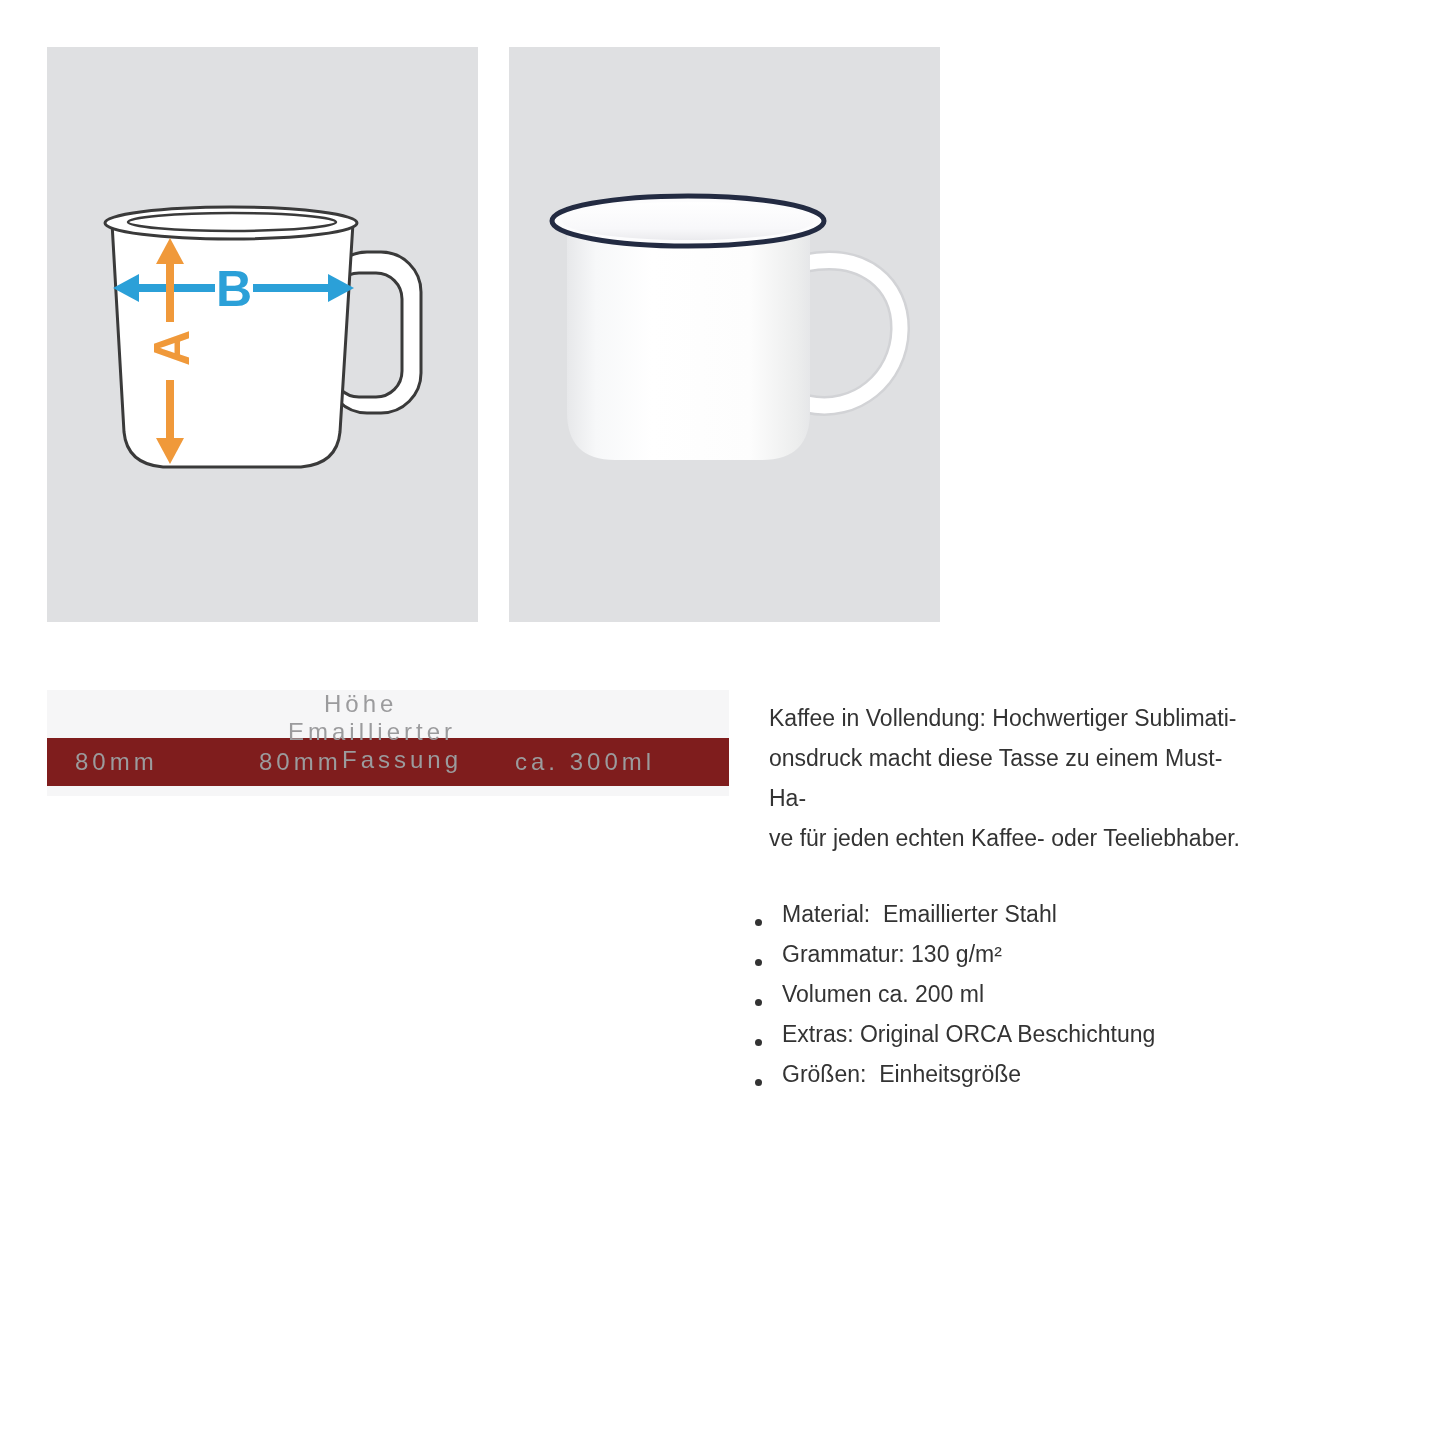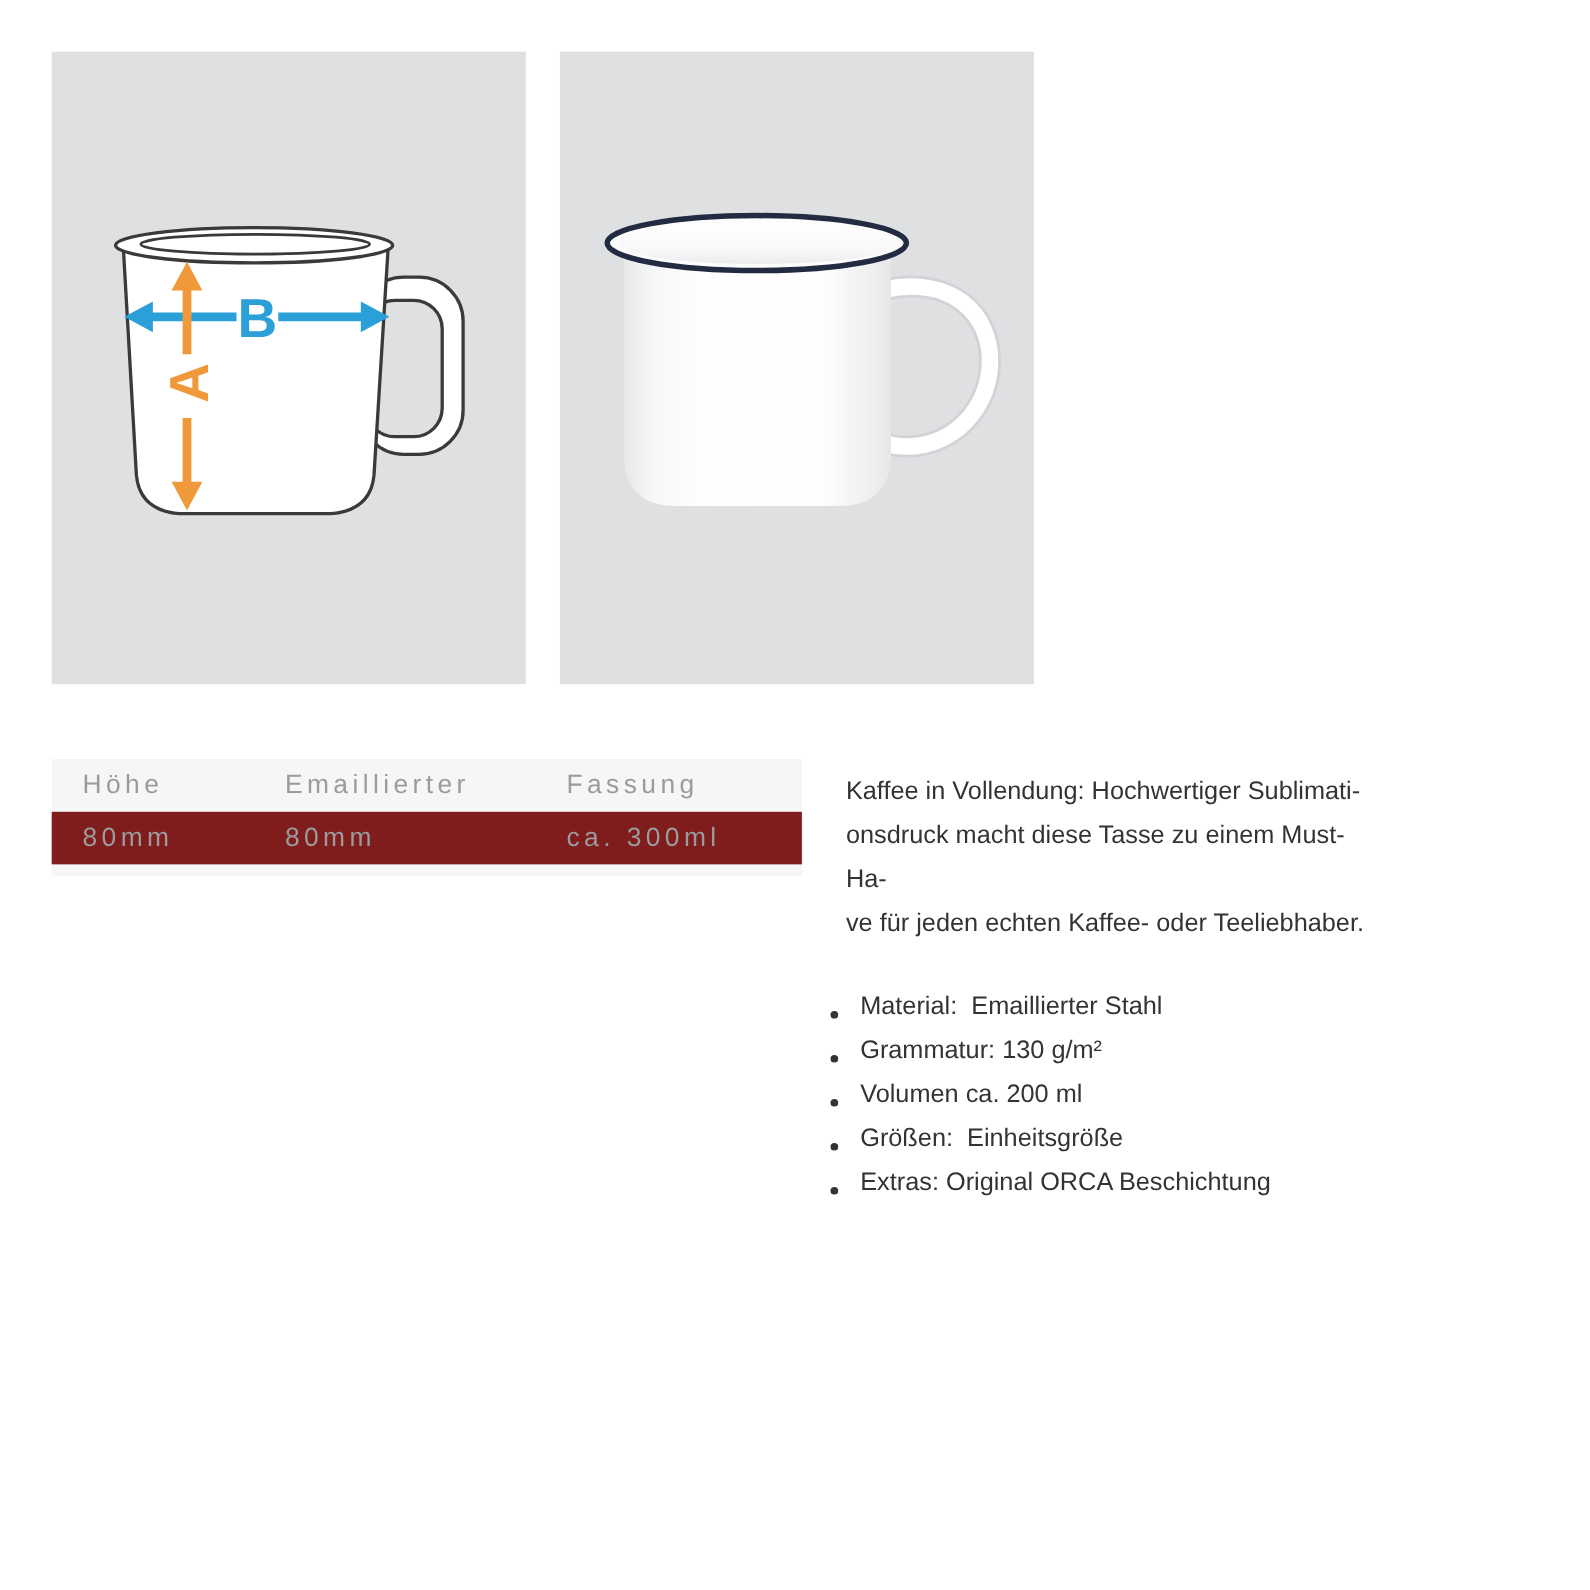--- a/index.html
+++ b/index.html
@@ -37,21 +37,21 @@
   .size-table {
     position: absolute;
     left: 47px;
     top: 690px;
     width: 682px;
     font-size: 24px;
     letter-spacing: 4px;
     color: #9b9b9d;
   }
   .trow { display: flex; height: 48px; align-items: center; }
-  .trow.header { background: #f6f6f7; }
+  .trow.header { background: #f6f6f7; flex-direction: column; }
   .trow.values { background: #7f1d1d; }
   .tcell { box-sizing: border-box; padding-left: 28px; white-space: nowrap; }
   .tcell.c1 { width: 184px; }
   .tcell.c2 { width: 256px; }
   .tcell.c3 { flex: 1; }
   .tfoot { height: 10px; background: #f6f6f7; }
 
   
   .description {
     position: absolute;
@@ -165,22 +165,22 @@
       <li>
         <span class="dot"></span>
         <span class="bullet-text">Grammatur: 130 g/m²</span>
       </li>
       <li>
         <span class="dot"></span>
         <span class="bullet-text">Volumen ca. 200 ml</span>
       </li>
       <li>
         <span class="dot"></span>
-        <span class="bullet-text">Größen:  Einheitsgröße</span>
+        <span class="bullet-text">Extras: Original ORCA Beschichtung</span>
       </li>
       <li>
         <span class="dot"></span>
-        <span class="bullet-text">Extras: Original ORCA Beschichtung</span>
+        <span class="bullet-text">Größen:  Einheitsgröße</span>
       </li>
     </ul>
   </div>
 
 </div>
 
 </body></html>

